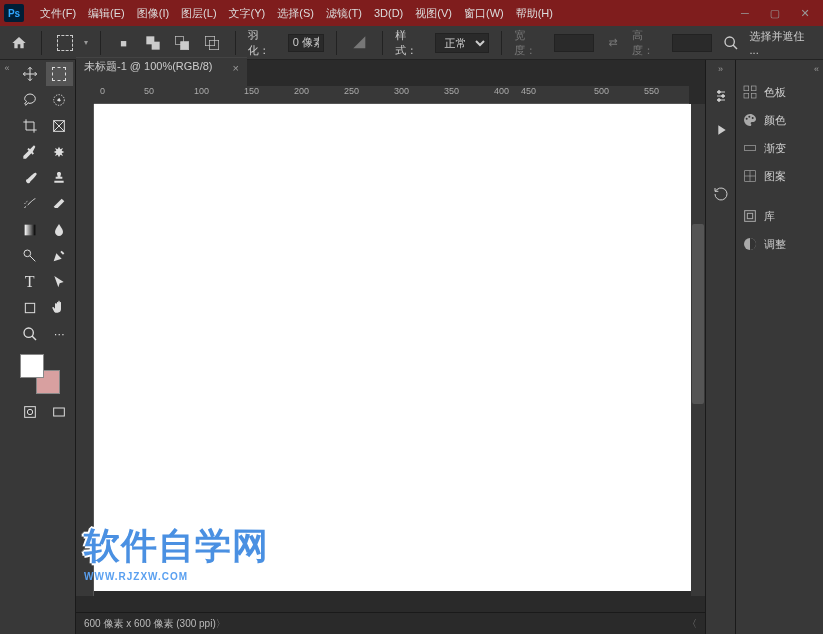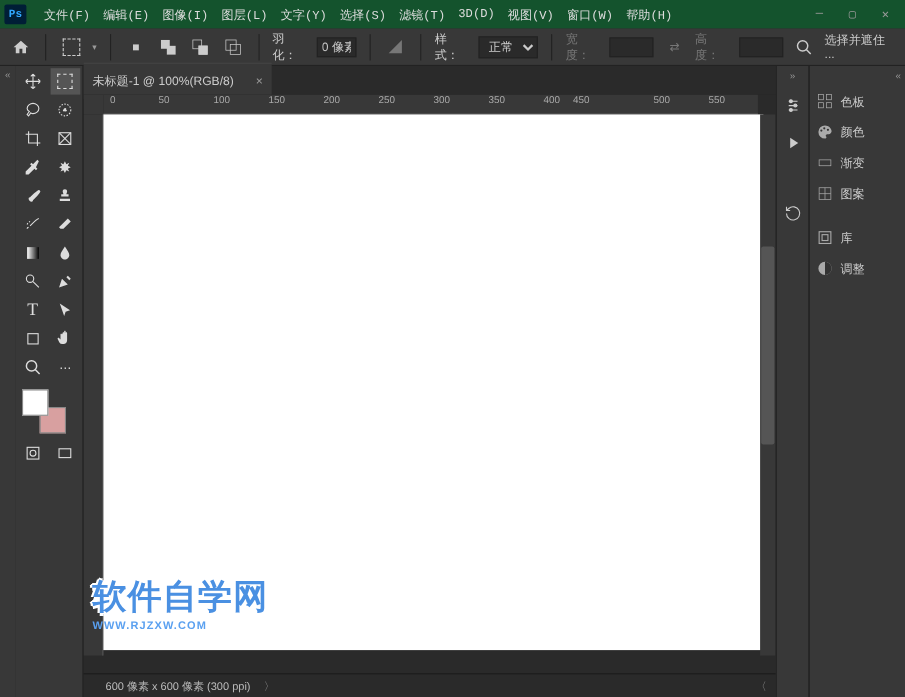--- a/index.html
+++ b/index.html
@@ -1,17 +1,17 @@
 <!DOCTYPE html>
 <html><head>
 <meta charset="utf-8">
 <style>
 * { margin: 0; padding: 0; box-sizing: border-box; }
 body { background: #2c2c2c; font-family: "Microsoft YaHei", sans-serif; font-size: 11px; color: #ccc; width: 823px; height: 634px; overflow: hidden; position: relative; }
-.titlebar { height: 26px; background: #14532d; display: flex; align-items: center; padding: 0 4px; font-family: Liberation Mono, monospace; }
+.titlebar { height: 26px; background: #7f1d1d; display: flex; align-items: center; padding: 0 4px; }
 .ps-logo { width: 20px; height: 18px; background: #001e36; color: #31a8ff; display: flex; align-items: center; justify-content: center; font-weight: bold; font-size: 10px; border-radius: 2px; margin-right: 10px; }
 .menu-item { padding: 4px 6px; cursor: pointer; color: #ddd; }
 .window-controls { margin-left: auto; display: flex; gap: 2px; }
 .win-btn { width: 28px; height: 22px; display: flex; align-items: center; justify-content: center; color: #999; }
 .optionsbar { height: 34px; background: #383838; display: flex; align-items: center; padding: 0 8px; border-bottom: 1px solid #222; gap: 8px; }
 .opt-sep { width: 1px; height: 24px; background: #222; margin: 0 4px; }
 .opt-icon { width: 22px; height: 22px; display: flex; align-items: center; justify-content: center; color: #ccc; }
 .opt-icon-dashed { border: 1px dashed #ccc; width: 16px; height: 16px; }
 .opt-label { color: #ccc; font-size: 11px; }
 .opt-input { background: #2a2a2a; border: 1px solid #222; color: #ccc; padding: 2px 4px; width: 36px; font-size: 11px; }
@@ -23,43 +23,43 @@
 .toolbox { width: 62px; background: #383838; display: flex; flex-direction: column; padding: 2px; border-right: 1px solid #1a1a1a; }
 .tool-row { display: flex; gap: 2px; margin-bottom: 2px; }
 .tool-btn { width: 28px; height: 24px; display: flex; align-items: center; justify-content: center; color: #ddd; position: relative; }
 .tool-btn.active { background: #555; }
 .color-swatches { margin-top: 6px; position: relative; width: 40px; height: 40px; margin-left: 4px; }
 .fg-color { position: absolute; width: 24px; height: 24px; background: #fff; border: 1px solid #888; top: 0; left: 0; z-index: 2; }
 .bg-color { position: absolute; width: 24px; height: 24px; background: #d8a0a0; border: 1px solid #888; bottom: 0; right: 0; }
 .extra-tools { margin-top: 6px; display: flex; gap: 2px; }
 .doc-area { flex: 1; background: #2a2a2a; display: flex; flex-direction: column; position: relative; }
 .tab-bar { height: 26px; background: #2a2a2a; display: flex; align-items: center; }
-.doc-tab { height: 24px; background: #383838; padding: 16px 8px; display: flex; align-items: center; gap: 20px; border-top: 1px solid #444; }
+.doc-tab { height: 24px; background: #383838; padding: 16px 8px; display: flex; align-items: flex-end; gap: 20px; border-top: 1px solid #444; }
 .tab-close { color: #999; font-size: 11px; }
 .canvas-wrapper { flex: 1; position: relative; background: #2a2a2a; overflow: hidden; }
 .ruler-h { position: absolute; top: 0; left: 18px; right: 16px; height: 18px; background: #383838; overflow: hidden; border-bottom: 1px solid #555; }
 .ruler-v { position: absolute; top: 18px; left: 0; bottom: 16px; width: 18px; background: #383838; overflow: hidden; border-right: 1px solid #555; }
 .ruler-corner { position: absolute; top: 0; left: 0; width: 18px; height: 18px; background: #383838; }
 .tick-h { position: absolute; top: 0; font-size: 9px; color: #aaa; }
 .canvas { position: absolute; top: 18px; left: 18px; background: #fff; width: 600px; height: 487px; }
 .scroll-v { position: absolute; right: 0; top: 18px; bottom: 16px; width: 14px; background: #383838; }
 .scroll-thumb-v { position: absolute; left: 1px; width: 12px; top: 120px; height: 180px; background: #555; border-radius: 2px; }
-.statusbar { height: 22px; background: #2a2a2a; display: flex; align-items: center; padding: 0 8px; border-top: 1px solid #1a1a1a; font-size: 10px; color: #bbb; gap: 12px; }
+.statusbar { height: 22px; background: #2a2a2a; display: flex; align-items: center; padding: 0 8px; border-top: 1px solid #1a1a1a; font-size: 10px; color: #bbb; }
 .statusbar .chev { color: #888; }
 .right-collapsed { width: 30px; background: #383838; border-left: 1px solid #1a1a1a; display: flex; flex-direction: column; align-items: center; padding-top: 4px; gap: 10px; }
 .rc-handle { font-size: 9px; color: #999; }
 .rc-btn { width: 24px; height: 24px; display: flex; align-items: center; justify-content: center; color: #ccc; }
 .rc-gap { height: 20px; }
 .panels { width: 88px; background: #383838; border-left: 1px solid #1a1a1a; display: flex; flex-direction: column; padding-top: 4px; }
 .panel-handle { font-size: 9px; color: #999; text-align: right; padding-right: 4px; height: 14px; }
 .panel-item { height: 28px; display: flex; align-items: center; padding: 0 6px; gap: 6px; color: #ccc; }
 .panel-icon { width: 16px; height: 16px; display: flex; align-items: center; justify-content: center; color: #aaa; }
 .panel-sep { height: 12px; }
 .watermark { position: absolute; left: 8px; top: 462px; z-index: 10; }
-.watermark-text { font-size: 31px; font-weight: bold; color: #4a90e2; text-shadow: 2px 0 #fff, -2px 0 #fff, 0 2px #fff, 0 -2px #fff, 1px 1px #fff, -1px -1px #fff; letter-spacing: 1px; }
+.watermark-text { font-size: 36px; font-weight: bold; color: #4a90e2; text-shadow: 2px 0 #fff, -2px 0 #fff, 0 2px #fff, 0 -2px #fff, 1px 1px #fff, -1px -1px #fff; letter-spacing: 1px; }
 .watermark-sub { font-size: 10px; color: #5aa0f0; font-weight: bold; letter-spacing: 1px; }
 svg { width: 16px; height: 16px; }
 </style>
 </head>
 <body>
 
 <div class="titlebar">
   <div class="ps-logo">Ps</div>
   <div class="menu-item">文件(F)</div>
   <div class="menu-item">编辑(E)</div>

